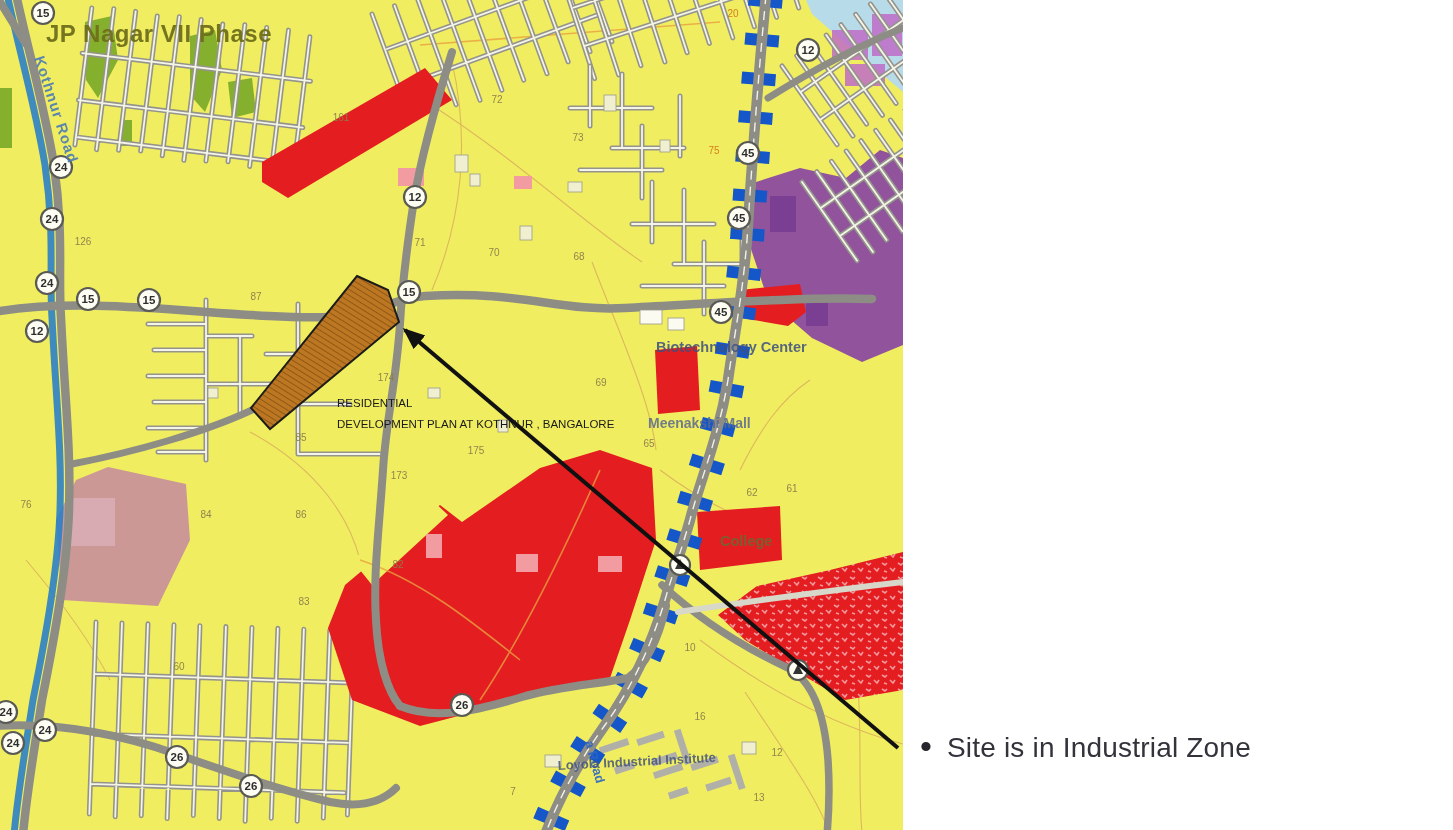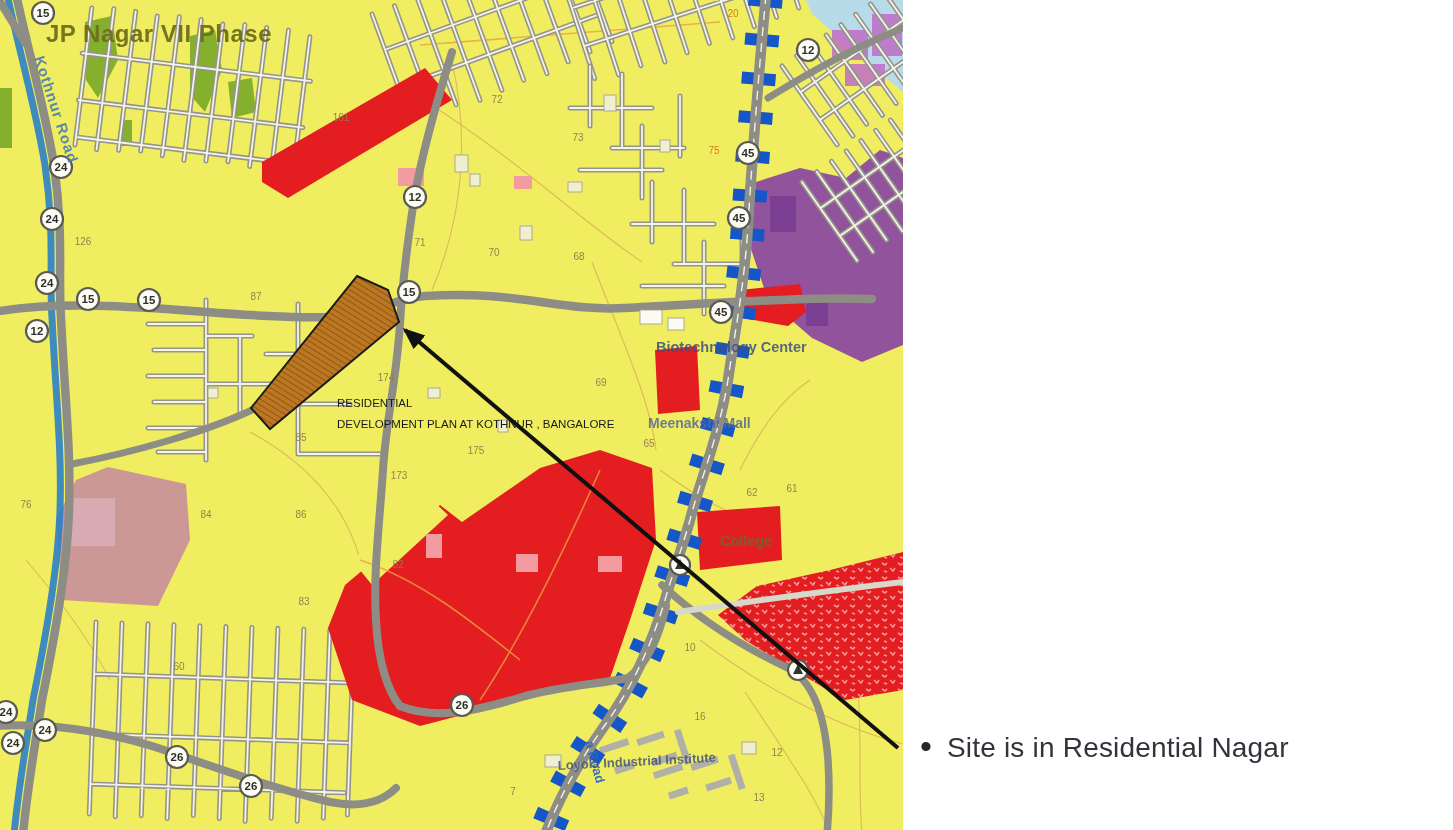--- a/index.html
+++ b/index.html
@@ -328,16 +328,16 @@
       <text x="337" y="407">RESIDENTIAL</text>
       <text x="337" y="428">DEVELOPMENT PLAN AT KOTHNUR , BANGALORE</text>
     </g>
 
     <line x1="898" y1="748" x2="405" y2="330" stroke-width="4" marker-end="url(#ah)" stroke="#111111"></line>
   </svg>
   </div>
 
   <div class="note">
     <span class="note-dot">•</span>
-    <span class="note-text">Site is in Residential Nagar</span>
+    <span class="note-text">Site is in Industrial Zone</span>
   </div>
 
 </div>
 
 </body></html>

